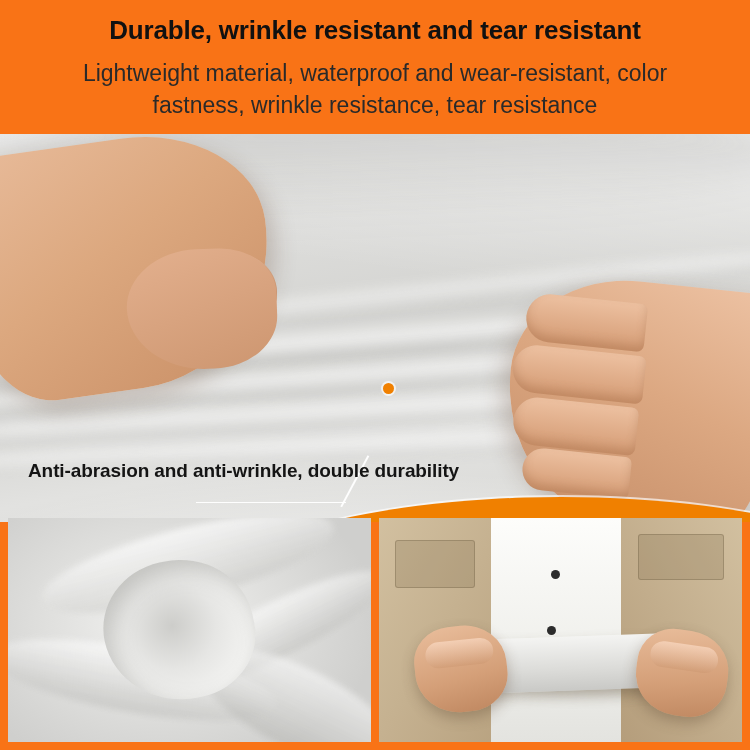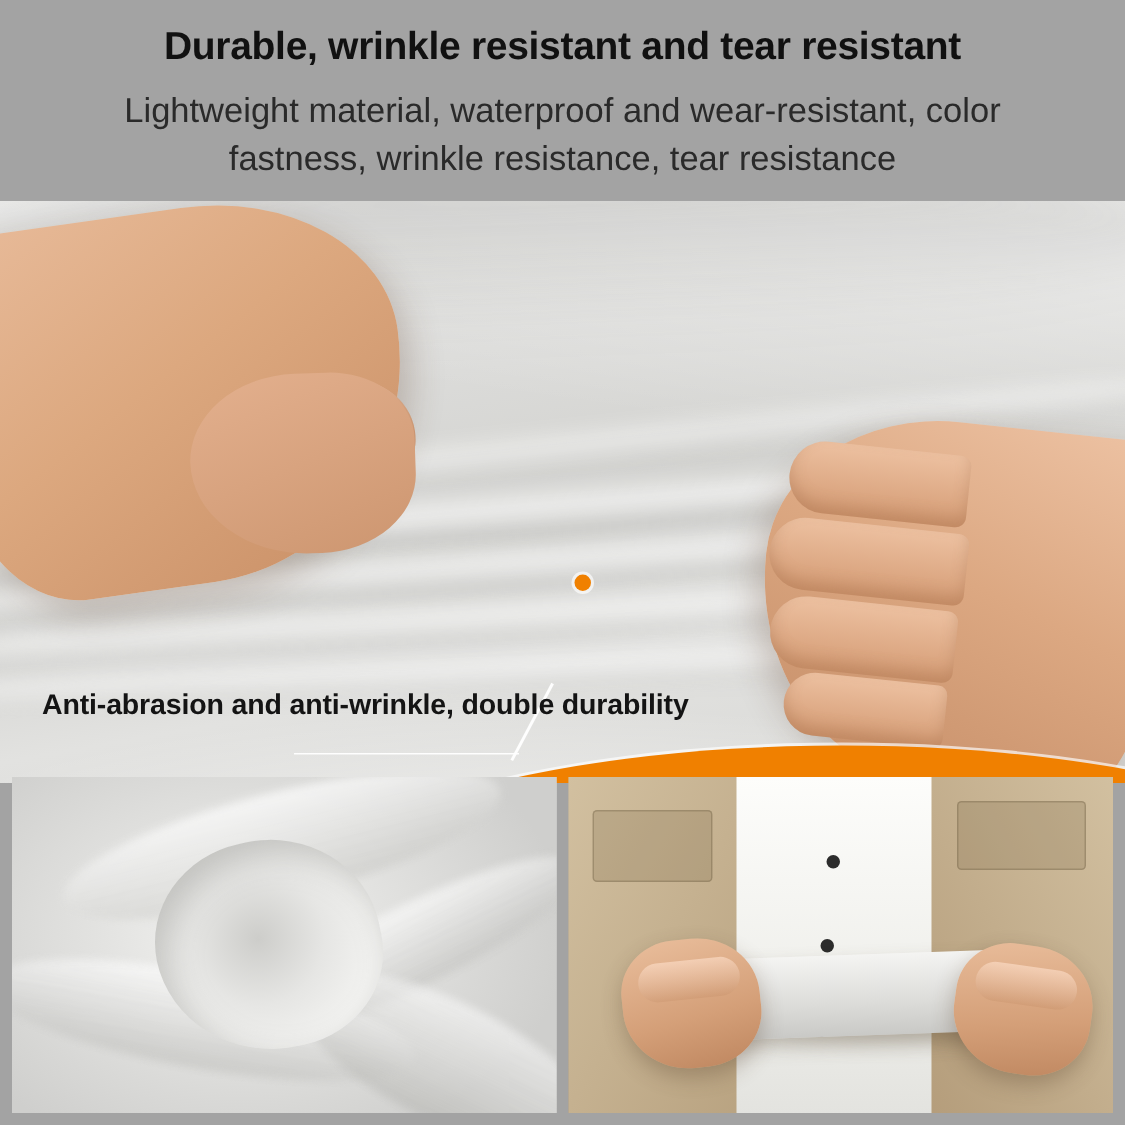--- a/index.html
+++ b/index.html
@@ -11,21 +11,21 @@
     width: 750px;
     height: 750px;
     overflow: hidden;
     font-family: "Liberation Sans", sans-serif;
     color: #1b1b1b;
   }
   .page {
     position: relative;
     width: 750px;
     height: 750px;
-    background: #a3a3a3;
+    background: #f97316;
     overflow: hidden;
   }
 
   
   .header {
     padding: 14px 24px 0 24px;
     text-align: center;
   }
   .headline {
     font-size: 26px;

